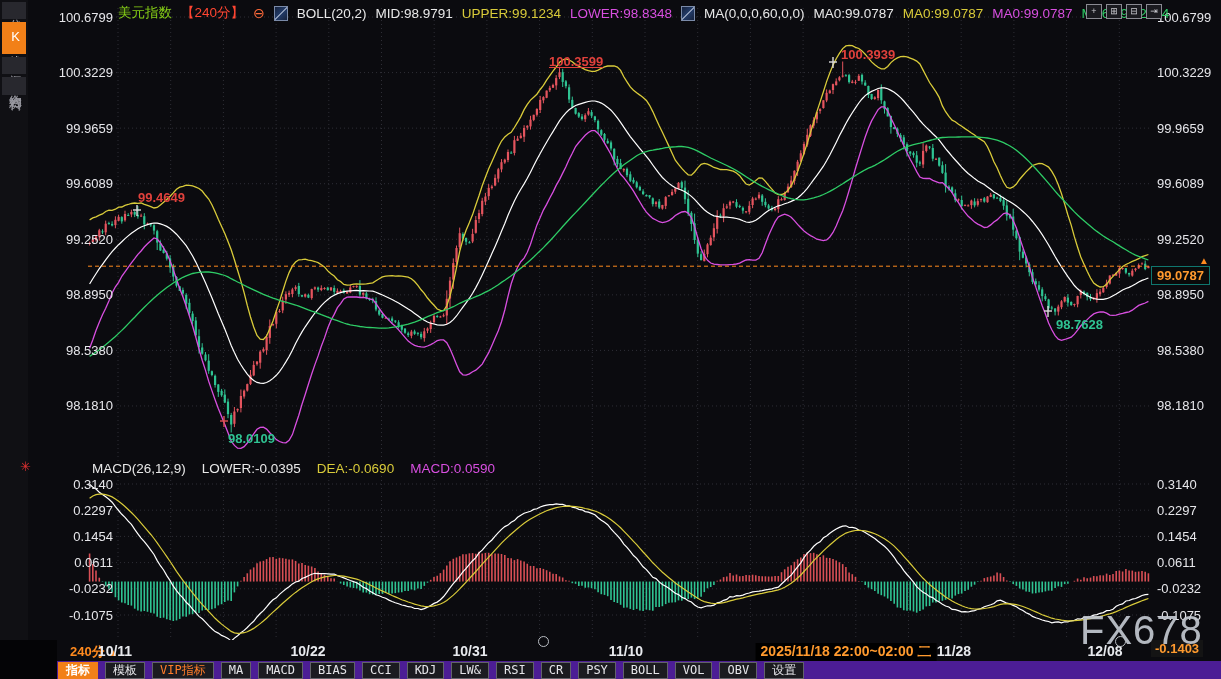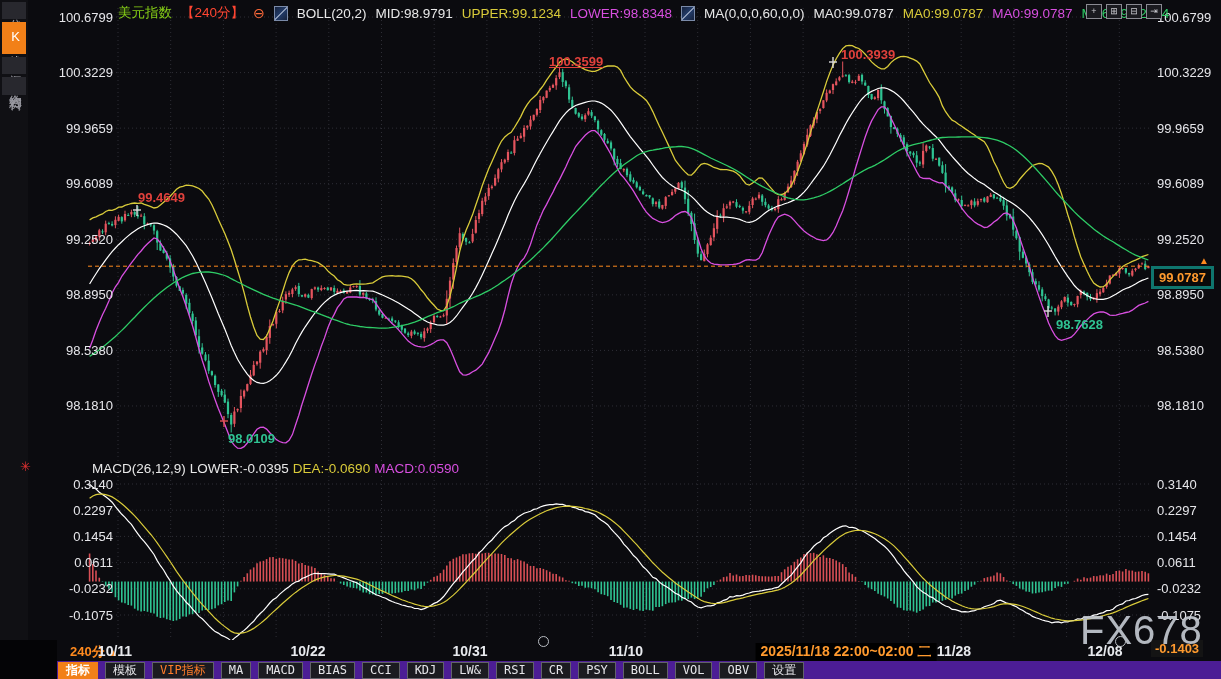--- a/index.html
+++ b/index.html
@@ -19,26 +19,26 @@
   .sym{font-weight:normal;color:#84cc16;}
   .period{color:#ff4632;}
   .minus{color:#ff6a3a;font-size:14px;cursor:pointer;}
   .badge{width:12px;height:13px;display:inline-block;border:1px solid #7a8aa8;
          background:linear-gradient(135deg,#16223c 0%,#223a66 45%,#cfd8ea 50%,#223a66 55%,#16223c 100%);}
   .c-upper{color:#d9cb3a}.c-lower{color:#d84fe0}.c-ma60{color:#2ecc66}
   .tricons{position:absolute;left:1086px;top:4px;display:flex;gap:4px;z-index:3;}
   .tricon{width:14px;height:13px;border:1px solid #8a8a92;color:#c9c9cf;font-size:9px;
           line-height:12px;text-align:center;background:#1a1a1f;cursor:pointer;}
   
-  .macdhead{position:absolute;left:92px;top:461px;display:flex;gap:4px;font-size:13.5px;
+  .macdhead{position:absolute;left:92px;top:461px;display:flex;gap:16px;font-size:13.5px;
             color:#e8e8e8;white-space:nowrap;z-index:3;}
   .star{position:absolute;left:20px;top:459px;color:#e03030;font-size:13px;z-index:3;}
   
   .anno{position:absolute;font-weight:bold;font-size:13px;white-space:nowrap;z-index:3;}
-  .pricetag{position:absolute;left:1151px;top:266px;border:3px solid #0f766e;color:#ff9a2e;
+  .pricetag{position:absolute;left:1151px;top:266px;border:1px solid #0f766e;color:#ff9a2e;
             background:#0a0a0a;font-size:13px;padding:1px 5px;font-weight:bold;z-index:3;}
   .ptarrow{position:absolute;left:1199px;top:255px;color:#ff8a1e;font-size:10px;z-index:3;}
   .macdtag{position:absolute;left:1151px;top:640px;color:#ff9a2e;background:#141414;
            font-size:13px;padding:1px 4px;font-weight:bold;z-index:5;}
   .watermark{position:absolute;left:1080px;top:608px;font-size:40px;color:#c2c7cf;opacity:.92;
              letter-spacing:1px;z-index:6;}
   
   .daterow{position:absolute;left:0;top:640px;width:1221px;height:21px;background:#0b0b0f;z-index:4;}
   .p240{position:absolute;left:70px;top:3px;color:#ff8a1e;font-weight:bold;font-size:13px;}
   .p240 .arr{font-size:10px;}

